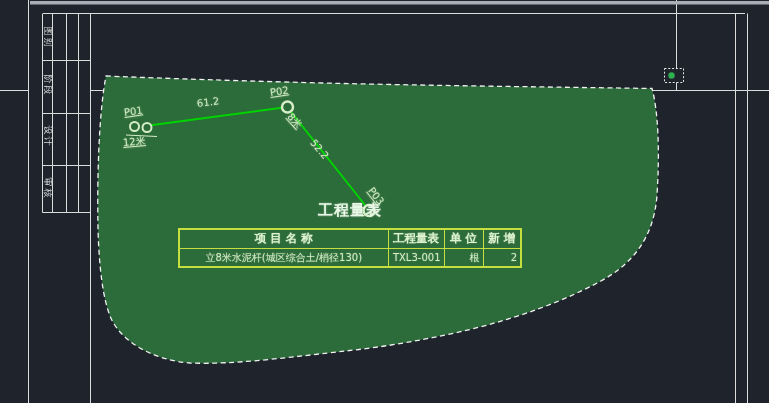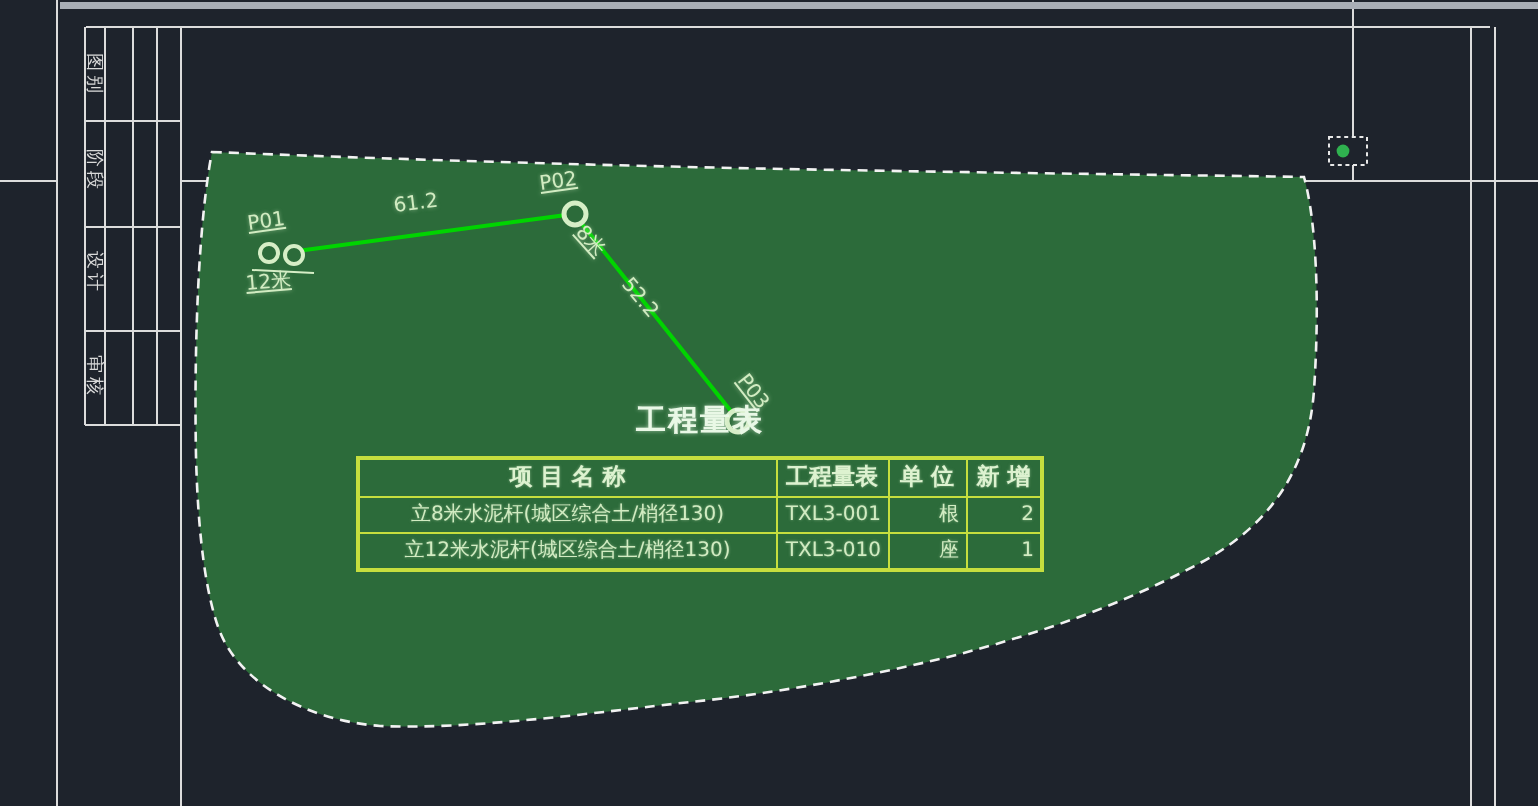--- a/index.html
+++ b/index.html
@@ -125,22 +125,16 @@
         <th>新 增</th>
       </tr>
     </thead>
     <tbody>
       <tr>
         <td class="l">立8米水泥杆(城区综合土/梢径130)</td>
         <td class="c">TXL3-001</td>
         <td class="c">根</td>
         <td class="c">2</td>
       </tr>
-      <tr>
-        <td class="l">立12米水泥杆(城区综合土/梢径130)</td>
-        <td class="c">TXL3-010</td>
-        <td class="c">座</td>
-        <td class="c">1</td>
-      </tr>
     </tbody>
   </table>
 
 </div>
 
 </body></html>

